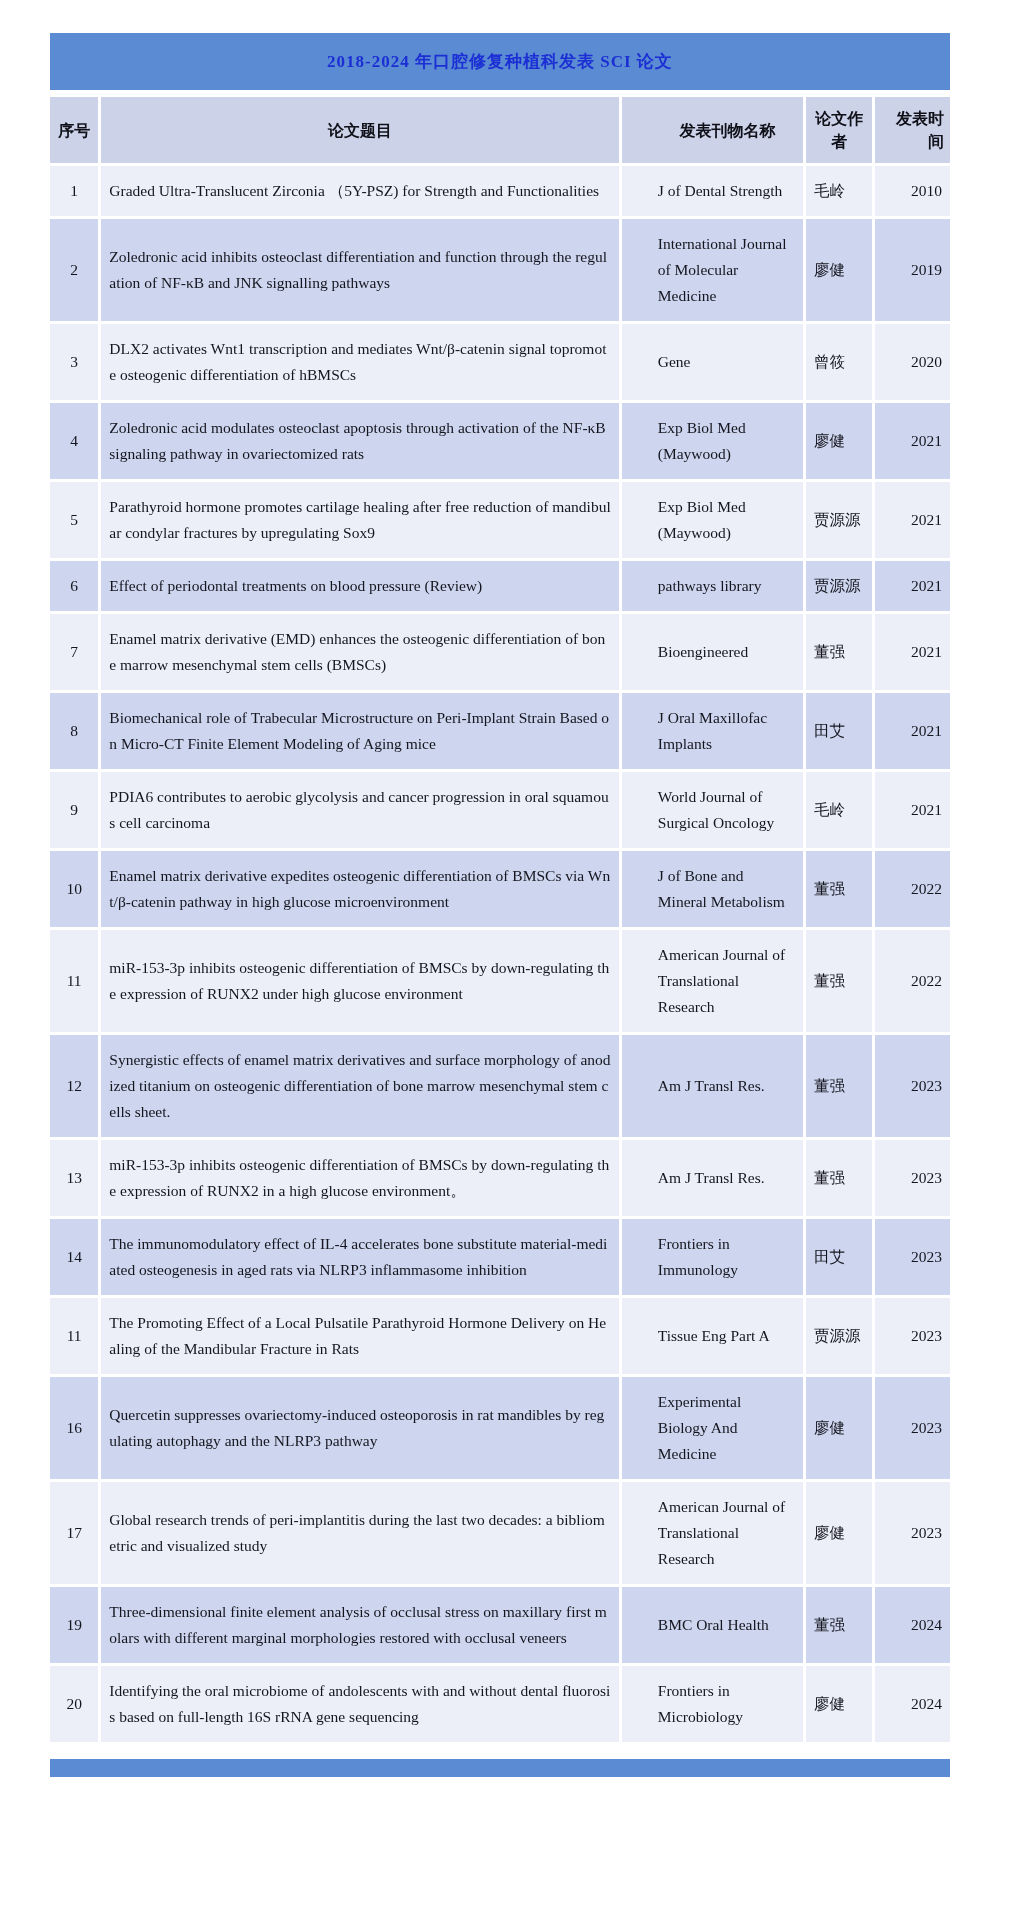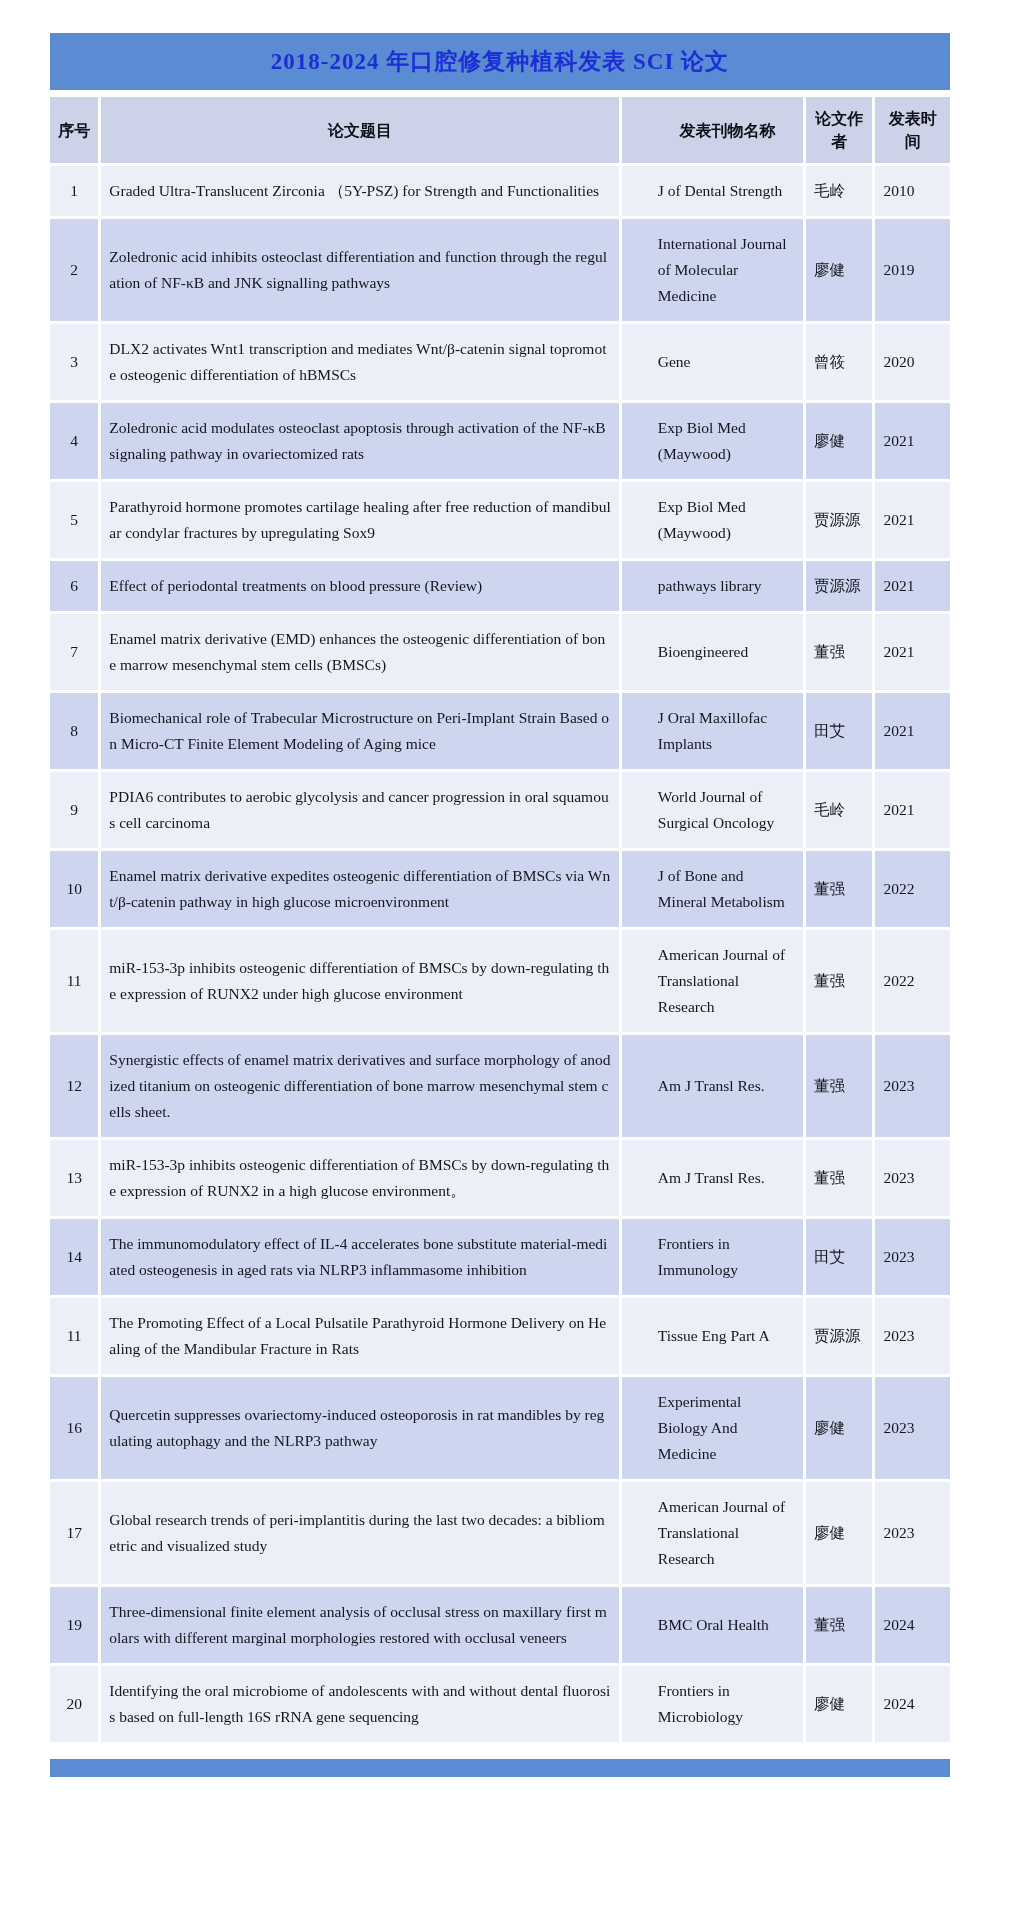--- a/index.html
+++ b/index.html
@@ -12,21 +12,21 @@
   .page { padding:33px 0 40px 50px; }
 
   .title-bar {
     width:900px; height:57px;
     background:#5b8bd3;
     display:flex; align-items:center; justify-content:center;
     margin-bottom:4px;
   }
   .title-text {
     color:#1b2fd4;
-    font-size:23px; font-weight:bold;
+    font-size:17px; font-weight:bold;
     letter-spacing:1px;
     white-space:nowrap;
   }
 
   table.papers {
     border-collapse:separate;
     border-spacing:3px;
     table-layout:fixed;
     width:906px;
     margin-left:-3px;
@@ -47,21 +47,21 @@
     padding:12px 8px;
     vertical-align:middle;
   }
   tbody tr:nth-child(odd) td  { background:#edeff8; }
   tbody tr:nth-child(even) td { background:#cdd6ee; }
 
   .c-no      { width:48px;text-align:center;  }
   .c-title   { width:514px; }
   .c-journal { width:180px;padding-left:36px; }
   .c-author  { width:66px;  }
-  .c-year    { width:74px;  }
+  .c-year    { width:74px;text-align:right;  }
 
   td.c-no    { padding-left:8px; }
   td.c-title { word-break:break-all; }
 
   .footer-bar {
     width:900px; height:18px;
     background:#5b8bd3;
     margin-top:14px;
   }
 </style>

